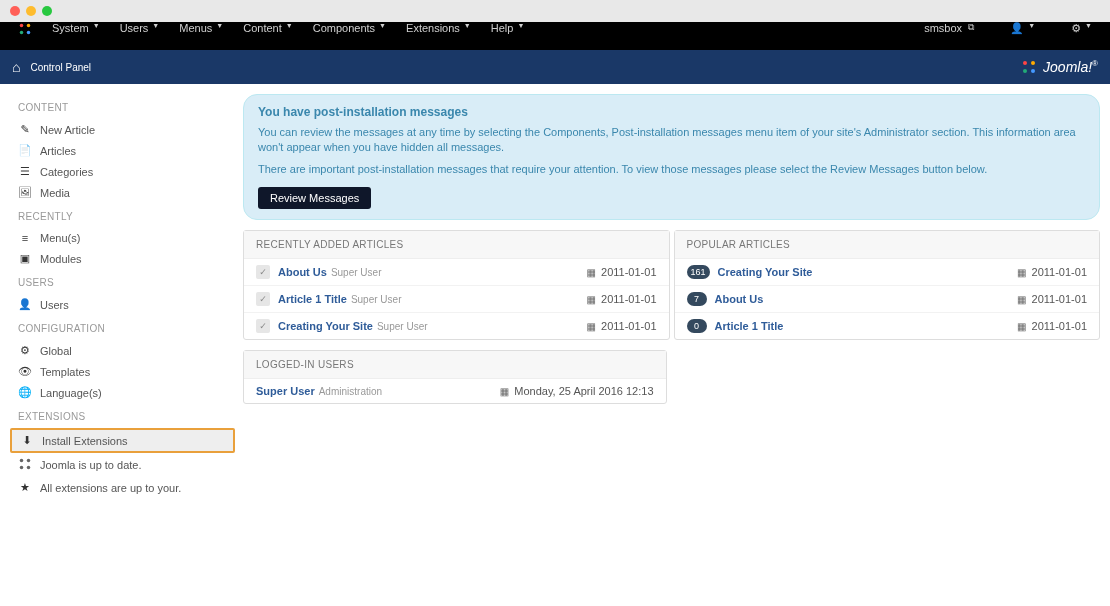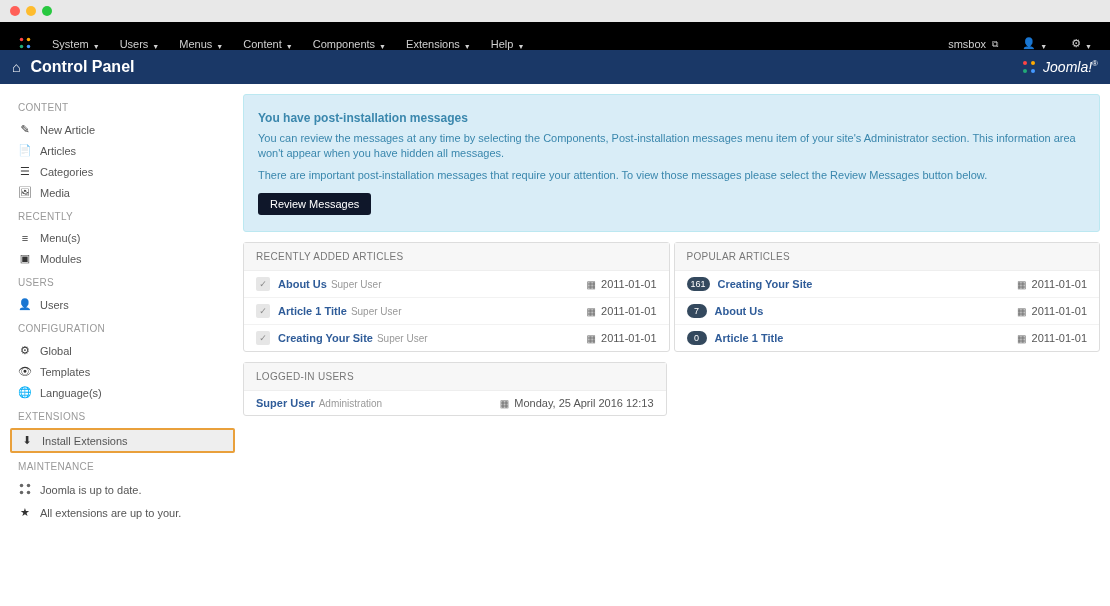--- a/index.html
+++ b/index.html
@@ -38,39 +38,39 @@
       display: flex;
       align-items: center;
       padding: 0 10px;
       font-size: 11px;
     }
     .navbar-left { display: flex; align-items: center; gap: 4px; }
     .navbar-item {
       padding: 0 8px;
       height: 28px;
       display: flex;
-      align-items: flex-end;
+      align-items: flex-start;
       cursor: pointer;
       gap: 4px;
     }
-    .navbar-right { margin-left: auto; display: flex; align-items: center; gap: 8px; }
+    .navbar-right { margin-left: auto; display: flex; align-items: center; gap: 20px; }
     .caret { font-size: 7px; }
     .nav-external { font-size: 9px; margin-left: 2px; }
 
     .header {
       background: #1a3867;
       color: #fff;
       height: 34px;
       display: flex;
       align-items: center;
       padding: 0 12px;
       gap: 10px;
     }
     .header .house { font-size: 14px; }
-    .header-title { font-size: 16px; font-weight: bold; }
+    .header-title { font-size: 10px; font-weight: normal; }
     .header-logo { margin-left: auto; display: flex; align-items: flex-start; gap: 6px; font-size: 14px; font-style: italic; font-weight: normal; }
     .header-logo .jicon { width: 16px; height: 16px; }
     .header-logo sup { font-style: normal; font-size: 8px; }
 
     .content {
       flex: 1;
       display: flex;
       background: #fff;
       padding: 10px;
       gap: 8px;
@@ -104,22 +104,22 @@
 
     .main {
       flex: 1;
       display: flex;
       flex-direction: column;
       gap: 10px;
     }
     .alert {
       background: #d9edf7;
       border: 1px solid #bce8f1;
-      border-radius: 3px;
-      padding: 16px 14px;
+      border-radius: 14px;
+      padding: 10px 14px;
       color: #3a87ad;
       font-size: 11px;
     }
     .alert-title { font-weight: bold; font-size: 12px; margin-bottom: 6px; }
     .alert-text { margin-bottom: 6px; line-height: 1.4; }
     .btn-primary {
       display: inline-block;
       background: #0f172a;
       color: #fff;
       padding: 5px 12px;
@@ -311,21 +311,20 @@
           <span class="sicon">🌐</span>
           <span>Language(s)</span>
         </div>
 
       <div class="sidebar-section-title">EXTENSIONS</div>
       <div class="sidebar-item highlighted">
           <span class="sicon">⬇</span>
           <span>Install Extensions</span>
         </div>
 
-      <div class="sidebar-section-title">MAINTENANCE</div>
       <div class="sidebar-item">
           <span class="sicon"><svg class="jicon-svg" viewBox="0 0 24 24">
               <circle cx="6" cy="6" r="3" fill="#666"></circle>
               <circle cx="18" cy="6" r="3" fill="#666"></circle>
               <circle cx="6" cy="18" r="3" fill="#666"></circle>
               <circle cx="18" cy="18" r="3" fill="#666"></circle>
             </svg></span>
           <span>Joomla is up to date.</span>
         </div>
       <div class="sidebar-item">

